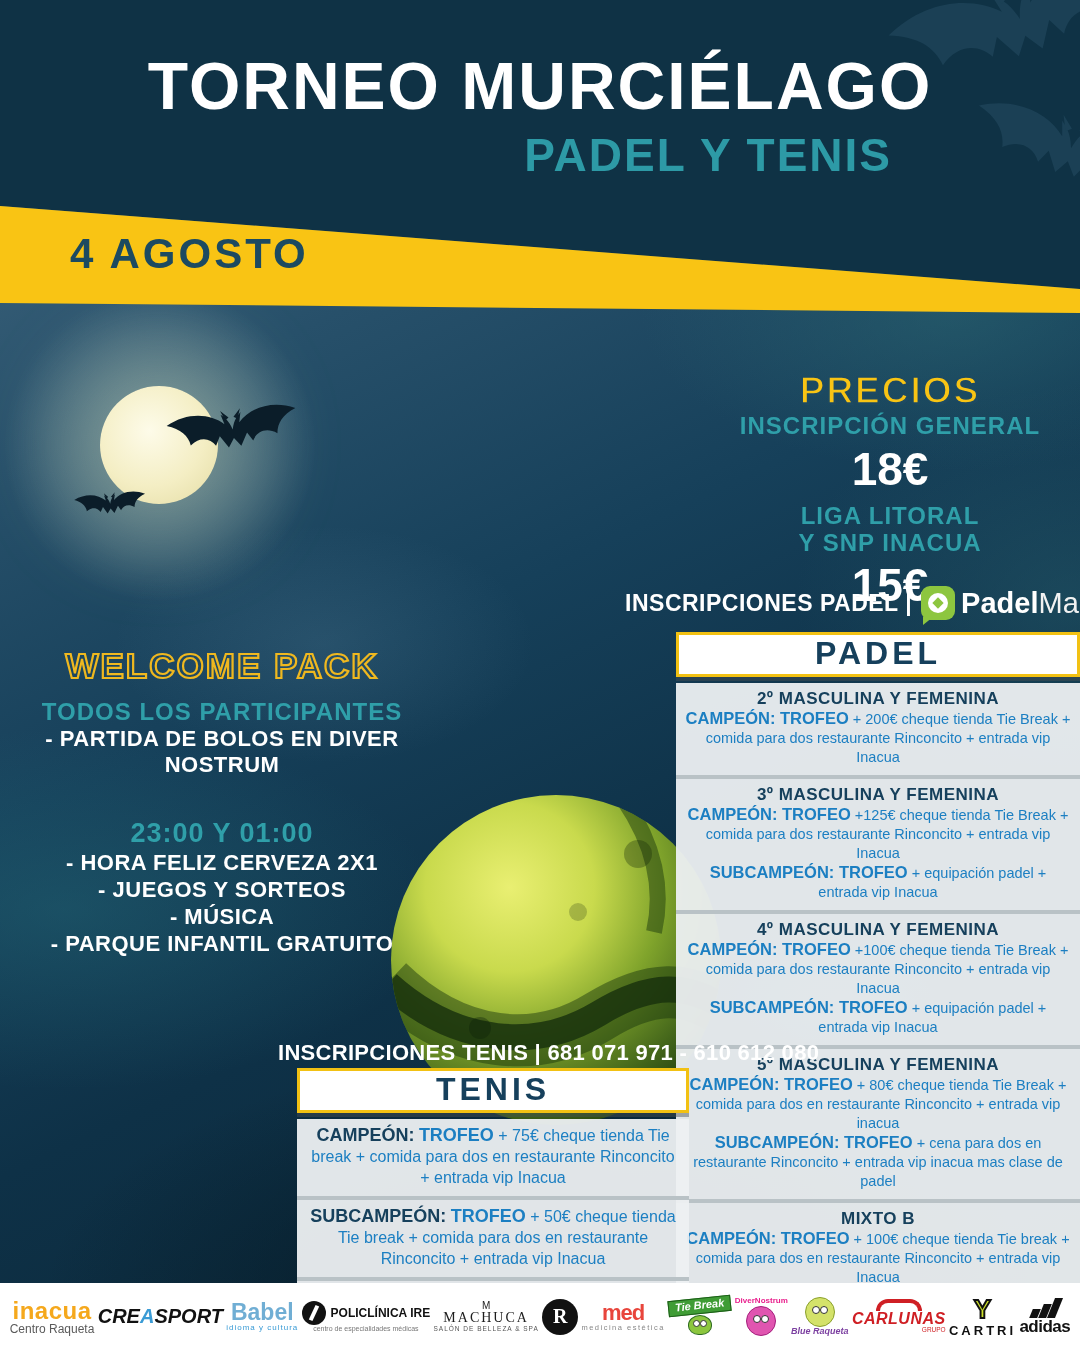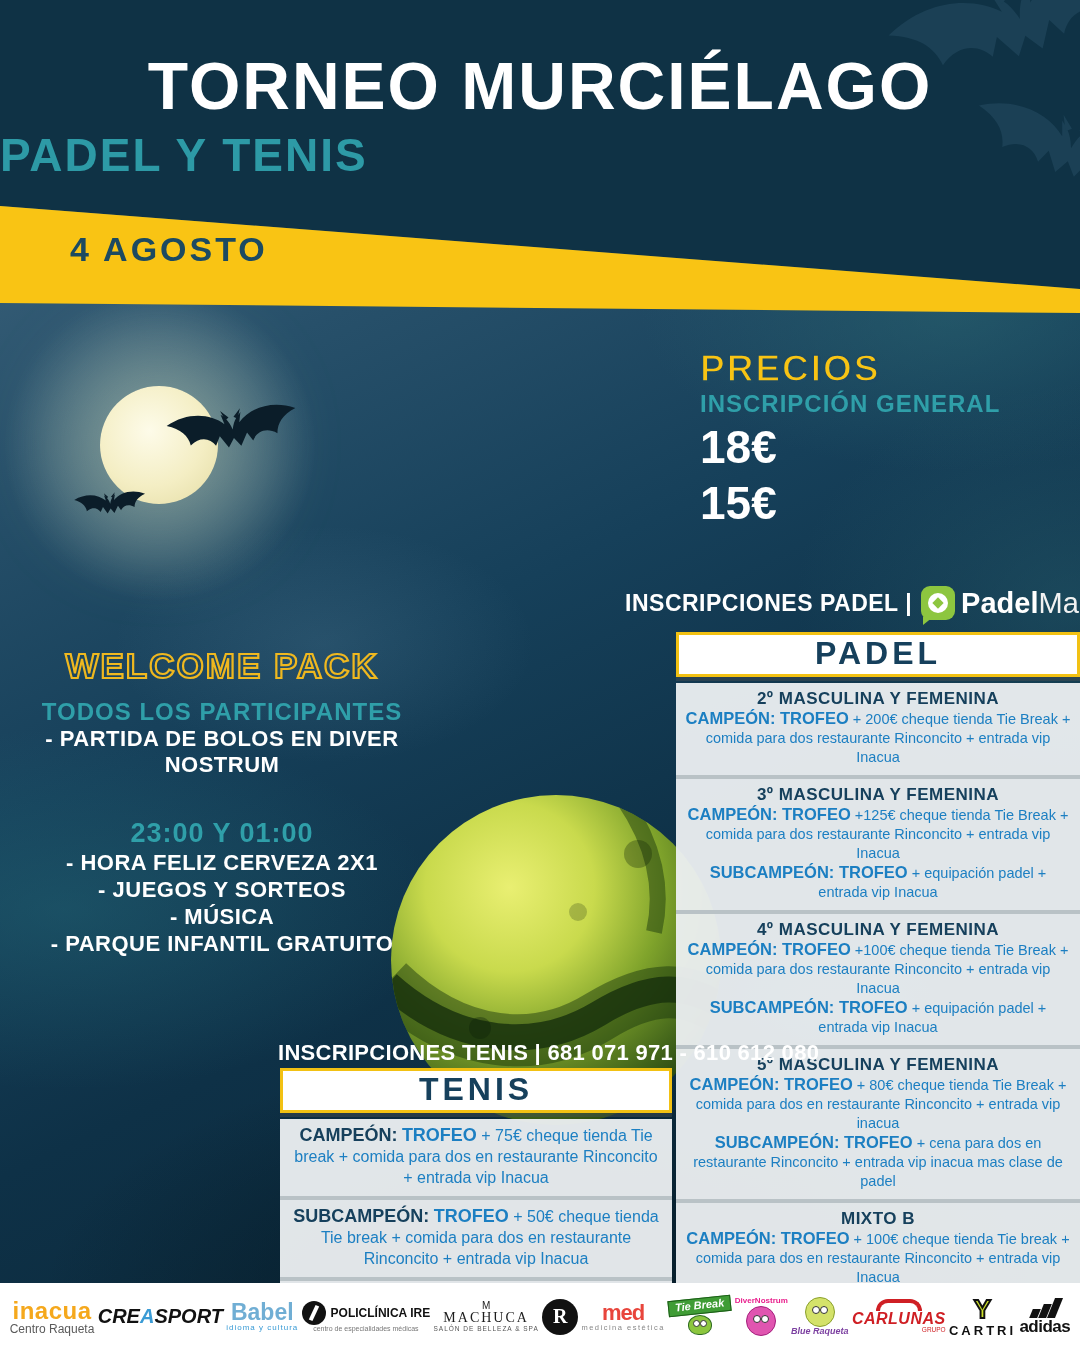--- a/index.html
+++ b/index.html
@@ -26,27 +26,27 @@
   .bat { position:absolute; z-index:2; }
   .ball-svg { position:absolute; left:388px; top:792px; z-index:2; }
 
   
   .hdr-navy { position:absolute; left:0; top:0; width:1080px; height:320px; z-index:3; background:#0f3245;
     clip-path:polygon(0 0, 1080px 0, 1080px 289px, 0 206px); overflow:hidden; }
   .hdr-yellow { position:absolute; left:0; top:0; width:1080px; height:320px; z-index:3; background:#f9c414;
     clip-path:polygon(0 206px, 1080px 289px, 1080px 313px, 0 303px); }
   .title { position:absolute; left:0; top:48px; width:1080px; text-align:center; z-index:4;
     color:#ffffff; font-size:66px; font-weight:700; letter-spacing:2px; }
-  .subtitle { position:absolute; left:0; top:128px; width:892px; text-align:left; z-index:4;
+  .subtitle { position:absolute; left:0; top:128px; width:892px; text-align:right; z-index:4;
     color:#2d9aa6; font-size:46px; font-weight:700; letter-spacing:2px; }
   .date { position:absolute; left:70px; top:230px; z-index:4;
-    color:#1c4a61; font-size:34px; font-weight:700; letter-spacing:3px; }
-
-  
-  .prices { position:absolute; left:700px; top:348px; width:380px; text-align:left; z-index:4; }
+    color:#1c4a61; font-size:42px; font-weight:700; letter-spacing:3px; }
+
+  
+  .prices { position:absolute; left:700px; top:370px; width:380px; text-align:center; z-index:4; }
   .prices-h { font-size:37px; font-weight:700; letter-spacing:2px; color:#f8c414;
     -webkit-text-stroke:1.5px #1d4a63; text-shadow:2px 2px 0 #1d4a63; }
   .prices-lbl { color:#2f9fa9; font-size:24px; font-weight:700; letter-spacing:1px; }
   .prices-val { margin-top:2px; color:#ffffff; font-size:46px; font-weight:700; }
   .prices-lbl2 { margin-top:6px; color:#2f9fa9; font-size:24px; font-weight:700; line-height:27px; letter-spacing:1px; }
 
   
   .welcome { position:absolute; left:0; top:646px; width:444px; text-align:center; z-index:4; }
   .welcome-h { font-size:35px; font-weight:700; letter-spacing:2px; color:transparent; -webkit-text-stroke:2.2px #efb81f; }
   .welcome-sub { margin-top:12px; color:#2f9fa9; font-size:24px; font-weight:700; letter-spacing:1px; }
@@ -65,21 +65,21 @@
   .pm-tail { position:absolute; left:2px; bottom:-5px; width:0; height:0;
     border-left:10px solid #8dc63f; border-bottom:8px solid transparent; }
   .pm-bold { color:#fff; font-size:29px; font-weight:700; }
   .pm-light { color:#f2f2f2; font-size:29px; font-weight:400; }
   .insc-tenis { position:absolute; left:278px; top:1040px; width:398px; z-index:5; text-align:center;
     color:#fff; font-size:22px; font-weight:700; white-space:nowrap; letter-spacing:0.3px; }
 
   
   .table { position:absolute; z-index:4; }
   .padel-table { left:676px; top:632px; width:404px; }
-  .tenis-table { left:280px; top:1068px; width:392px; }
+  .tenis-table { left:297px; top:1068px; width:392px; }
   .box-hdr { background:#ffffff; border:3px solid #f2c113; color:#16405c; text-align:center;
     font-size:32px; font-weight:700; letter-spacing:4px; padding:0 0 2px 0;
     box-shadow:0 4px 0 rgba(70,80,85,0.45); }
   .rows { margin-top:6px; }
   .trow { background:rgba(237,240,242,0.95); padding:6px 8px 8px 8px; text-align:center; }
   .trow + .trow { border-top:4px solid #b9c2c6; }
   .rtitle { color:#16405c; font-weight:700; font-size:17px; letter-spacing:0.5px; }
   .rbody { color:#1c7fc2; font-size:14.5px; line-height:19px; }
   .rlbl { font-weight:700; font-size:16.5px; }
   .tenis-table .rbody { font-size:16px; line-height:21px; }
@@ -189,20 +189,24 @@
   </div>
   <div class="hdr-yellow"></div>
   <div class="title">TORNEO MURCIÉLAGO</div>
   <div class="subtitle">PADEL Y TENIS</div>
   <div class="date">4 AGOSTO</div>
 
   <div class="prices">
     <div class="prices-h">PRECIOS</div>
     <div class="prices-lbl">INSCRIPCIÓN GENERAL</div>
     <div class="prices-val">18€</div>
+    <div class="prices-lbl2">
+      <div>LIGA LITORAL</div>
+      <div>Y SNP INACUA</div>
+    </div>
     <div class="prices-val">15€</div>
   </div>
 
   <div class="welcome">
     <div class="welcome-h">WELCOME PACK</div>
     <div class="welcome-sub">TODOS LOS PARTICIPANTES</div>
     <div class="welcome-item">- PARTIDA DE BOLOS EN DIVER NOSTRUM</div>
     <div class="time-h">23:00 Y 01:00</div>
     <div class="time-item">- HORA FELIZ CERVEZA 2X1</div>
     <div class="time-item">- JUEGOS Y SORTEOS</div>

